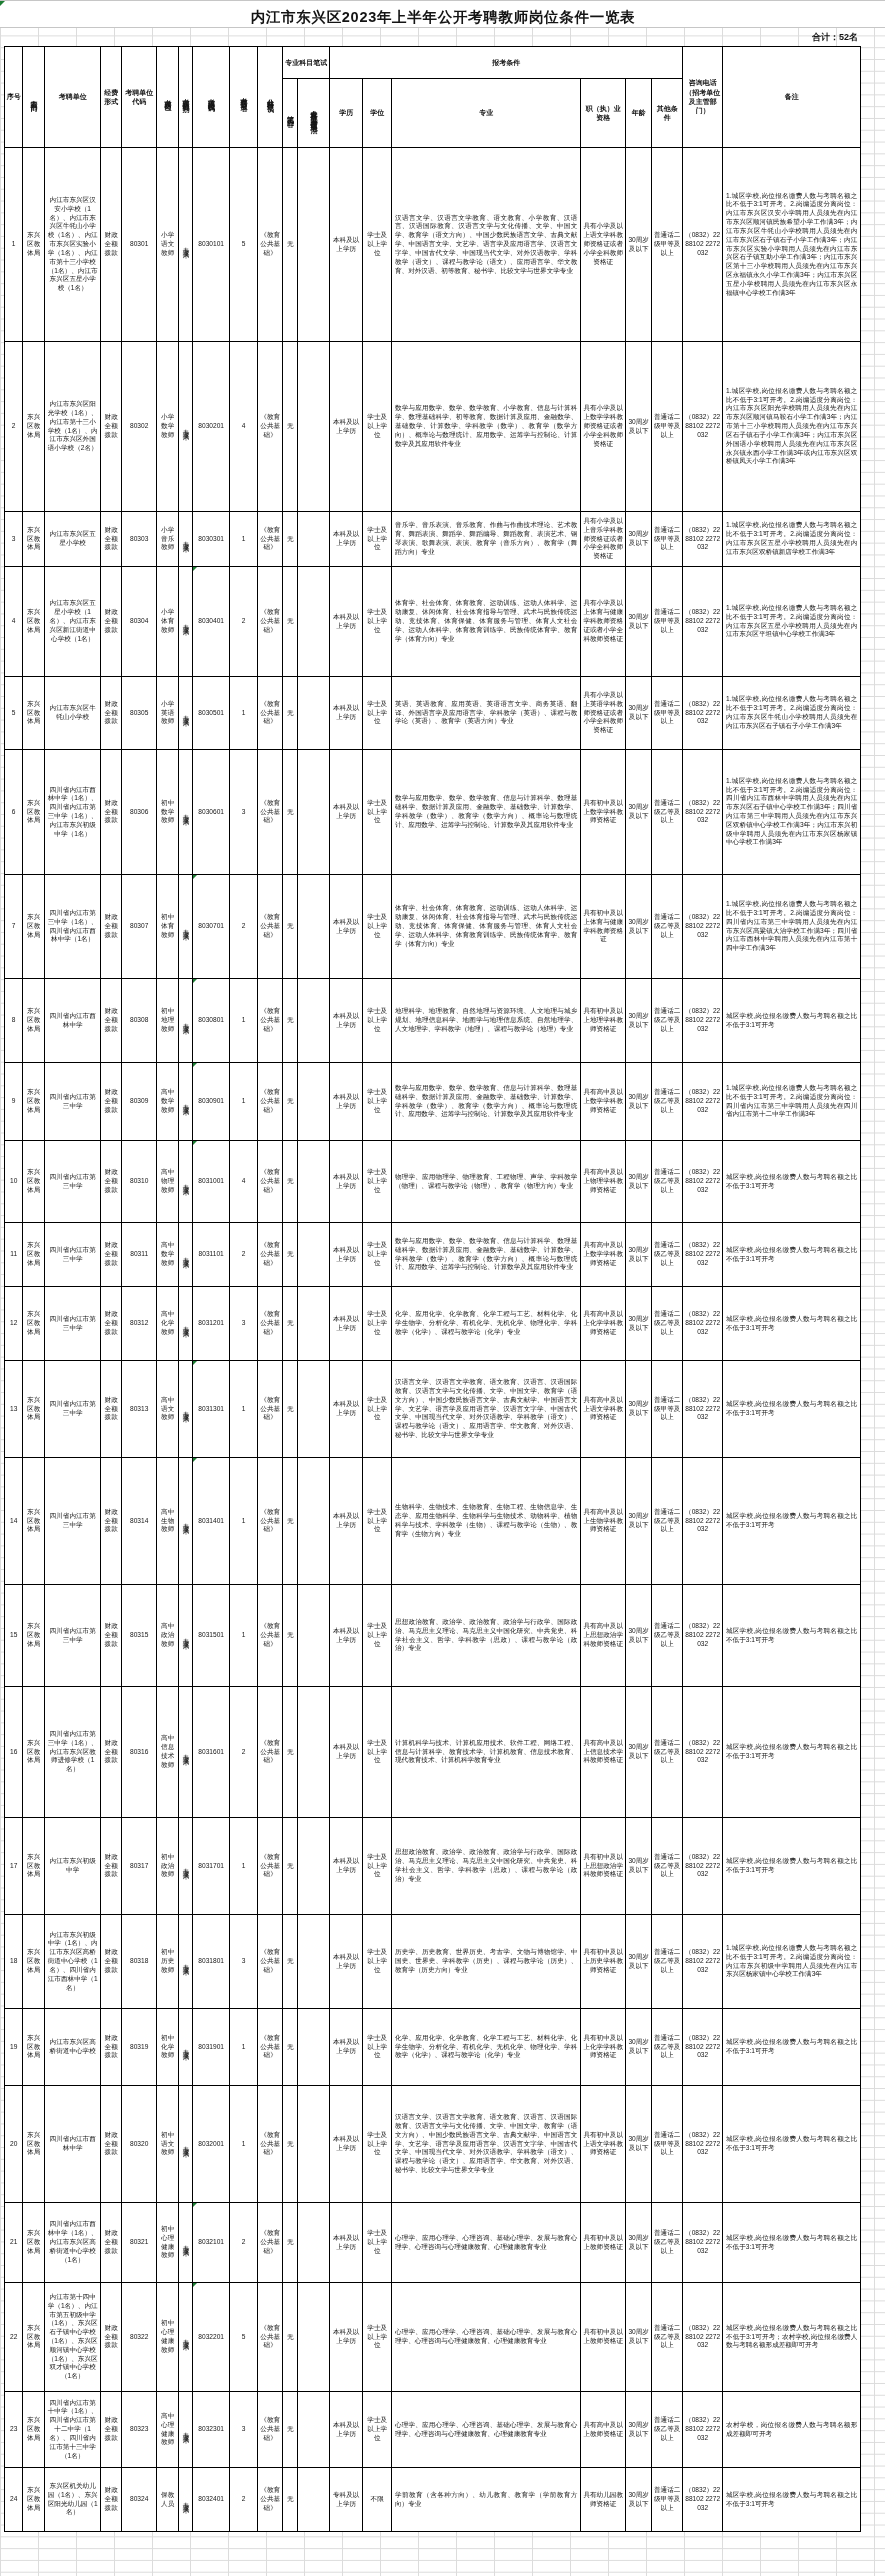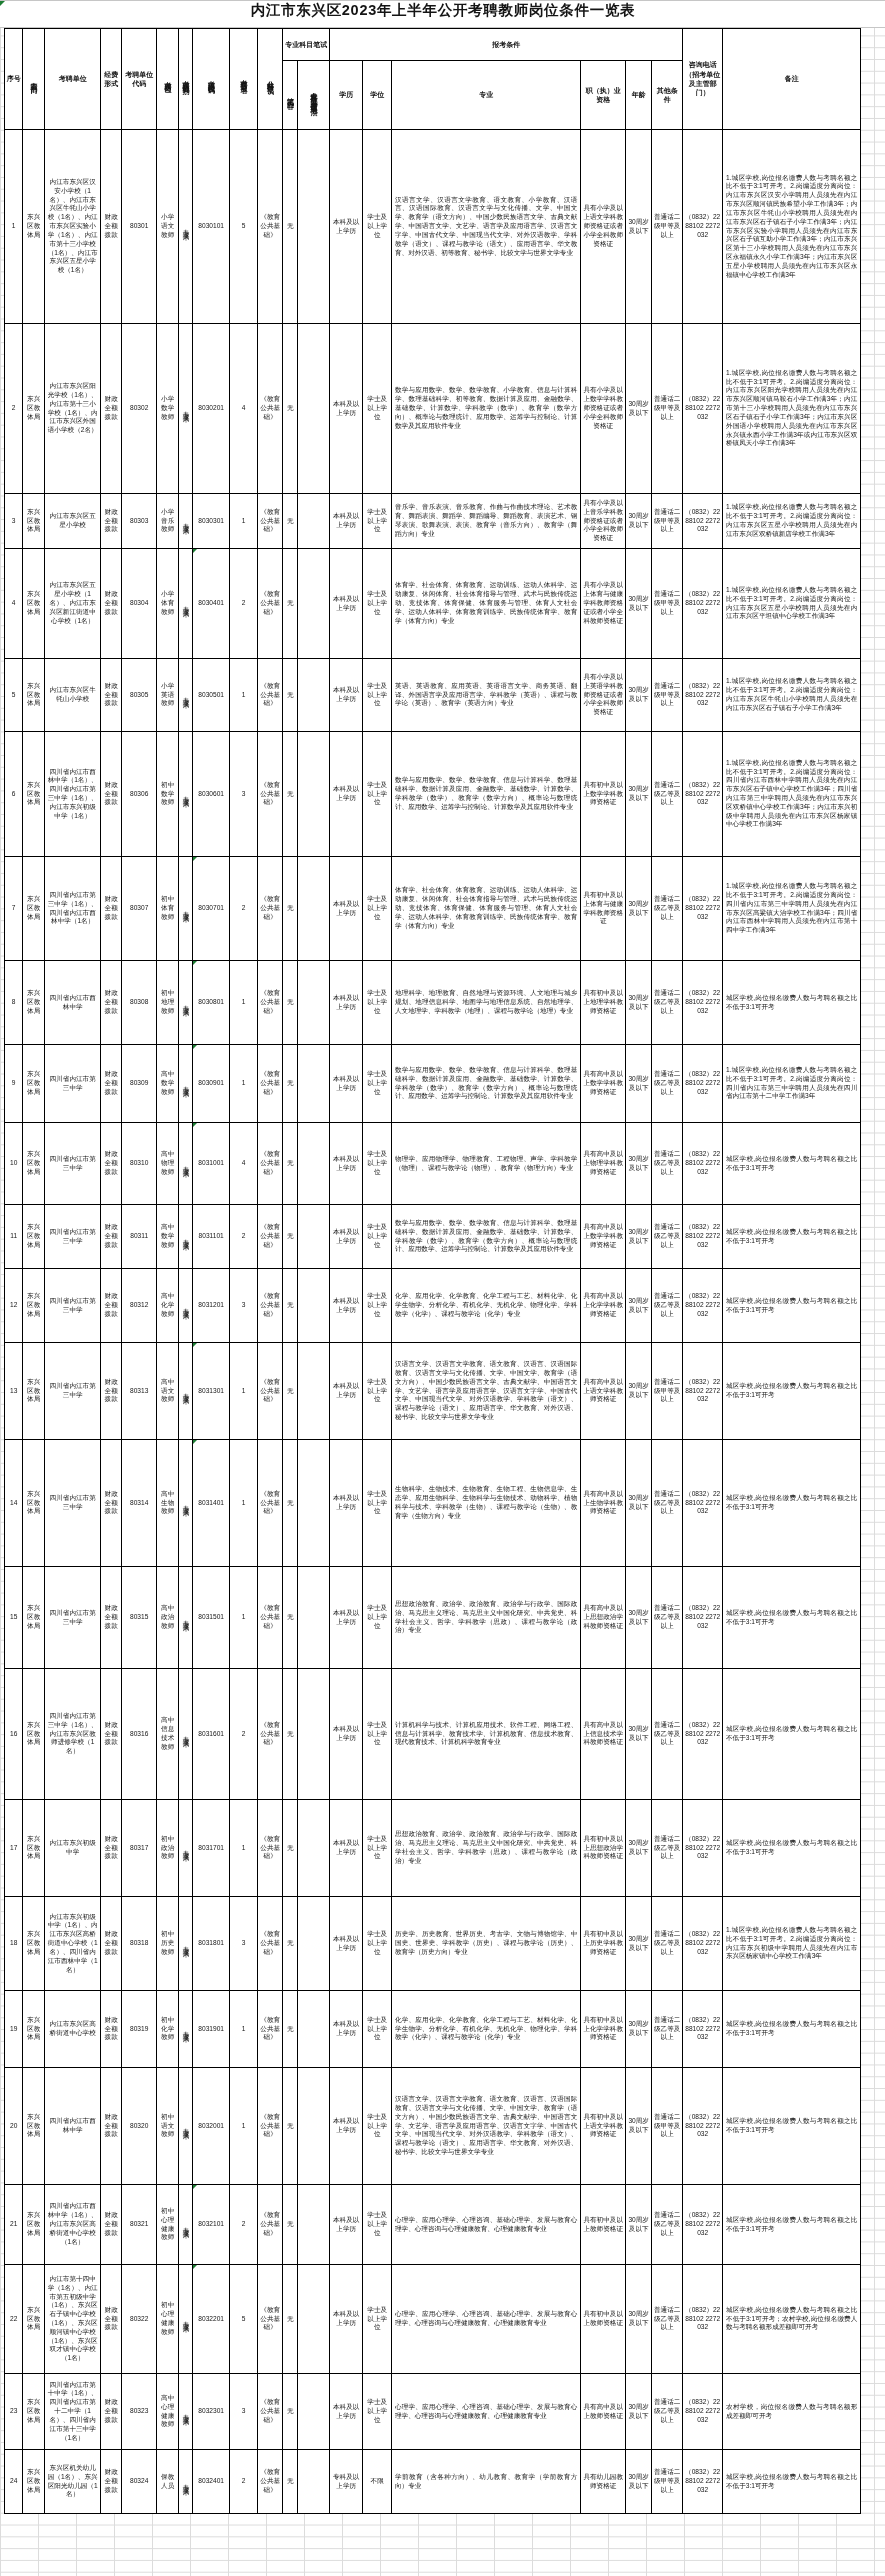--- a/index.html
+++ b/index.html
@@ -14,21 +14,21 @@
     background-size:38px 11.8px;
   }
   .sheet{width:886px;min-height:2576px;}
   .attach-row{
     height:21px;display:flex;align-items:center;
     padding-left:5.5px;font-size:8.3px;background:transparent;
   }
   .title-row{
     position:relative;height:26px;background:#ffffff;
     border-top:0.7px solid #c6c6c6;border-bottom:0.7px solid #c6c6c6;
-    display:flex;align-items:flex-start;justify-content:center;
+    display:flex;align-items:flex-end;justify-content:center;
     font-size:14.5px;font-weight:bold;letter-spacing:0.7px;
   }
   .corner-flag{
     position:absolute;left:0;top:0;width:0;height:0;
     border-top:5.5px solid #1e7e34;border-right:5.5px solid transparent;
   }
   .total-row{
     height:18px;display:flex;align-items:center;justify-content:flex-end;
     padding-right:28px;font-size:9px;font-weight:bold;background:transparent;
   }
@@ -57,20 +57,21 @@
 <body>
 
 <div class="sheet">
 
 
   <div class="title-row">
     <span class="corner-flag"></span>
     <span>内江市东兴区2023年上半年公开考聘教师岗位条件一览表</span>
   </div>
 
+  <div class="total-row">合计：52名</div>
 
   <table>
     <colgroup>
       <col style="width:18px">
         <col style="width:22px">
         <col style="width:56px">
         <col style="width:21px">
       <col style="width:35px">
         <col style="width:22px">
         <col style="width:14px">

